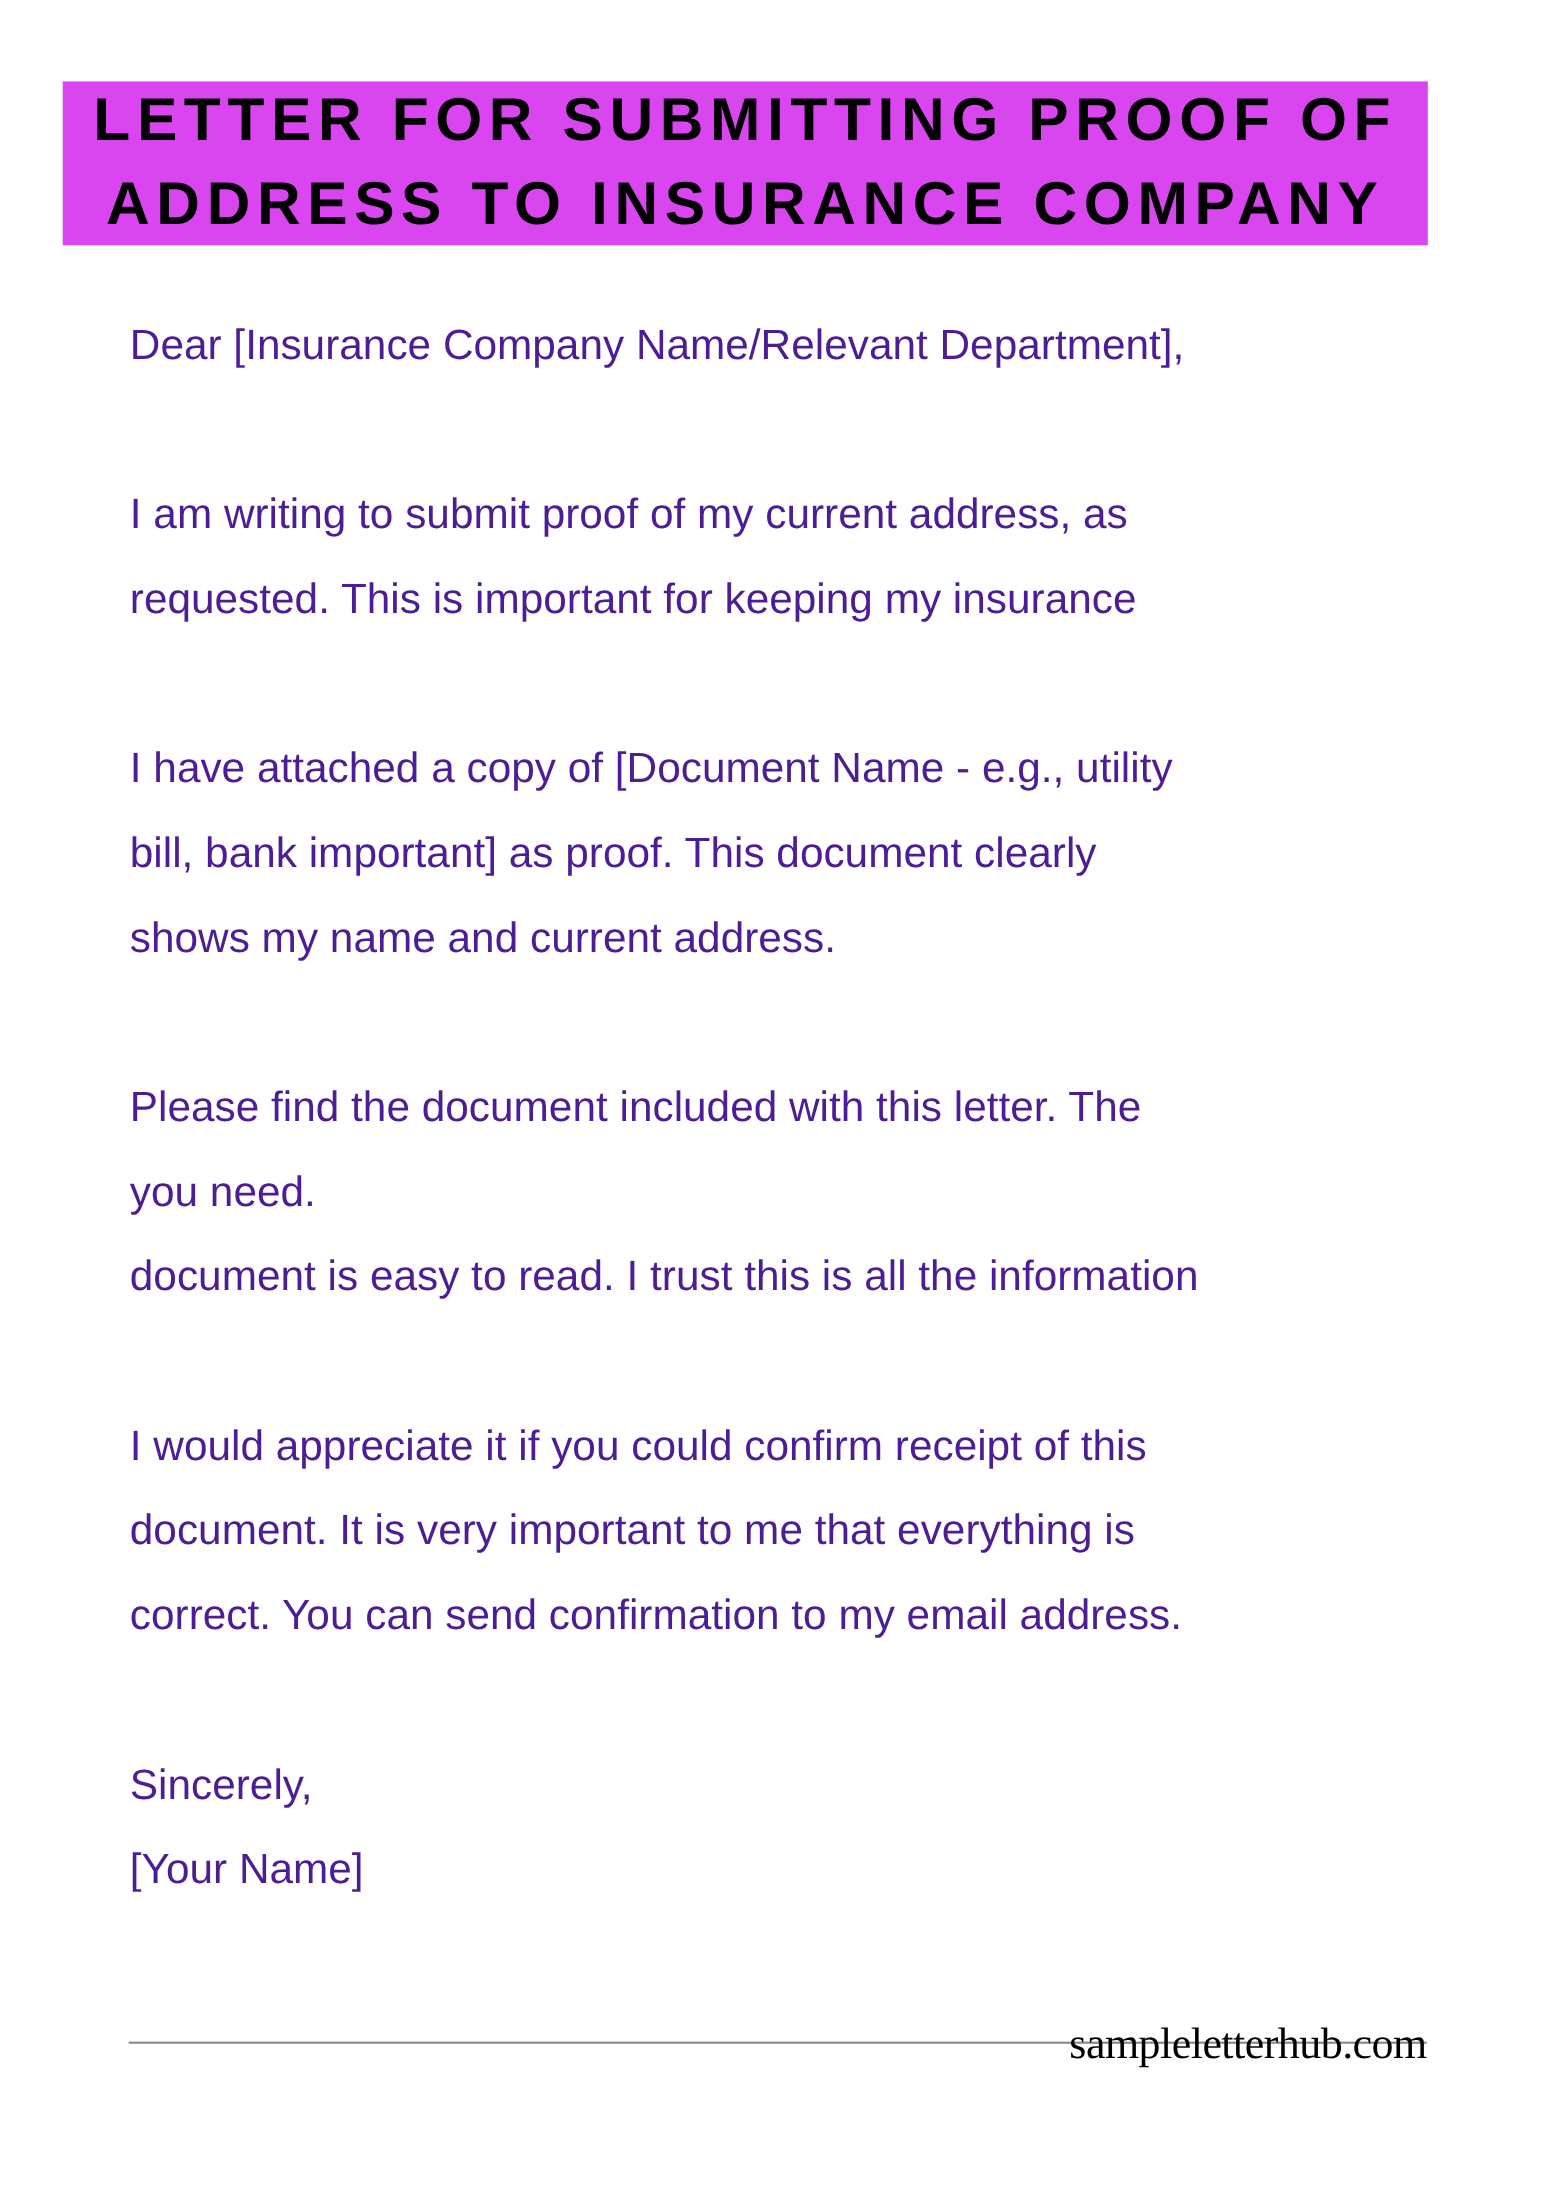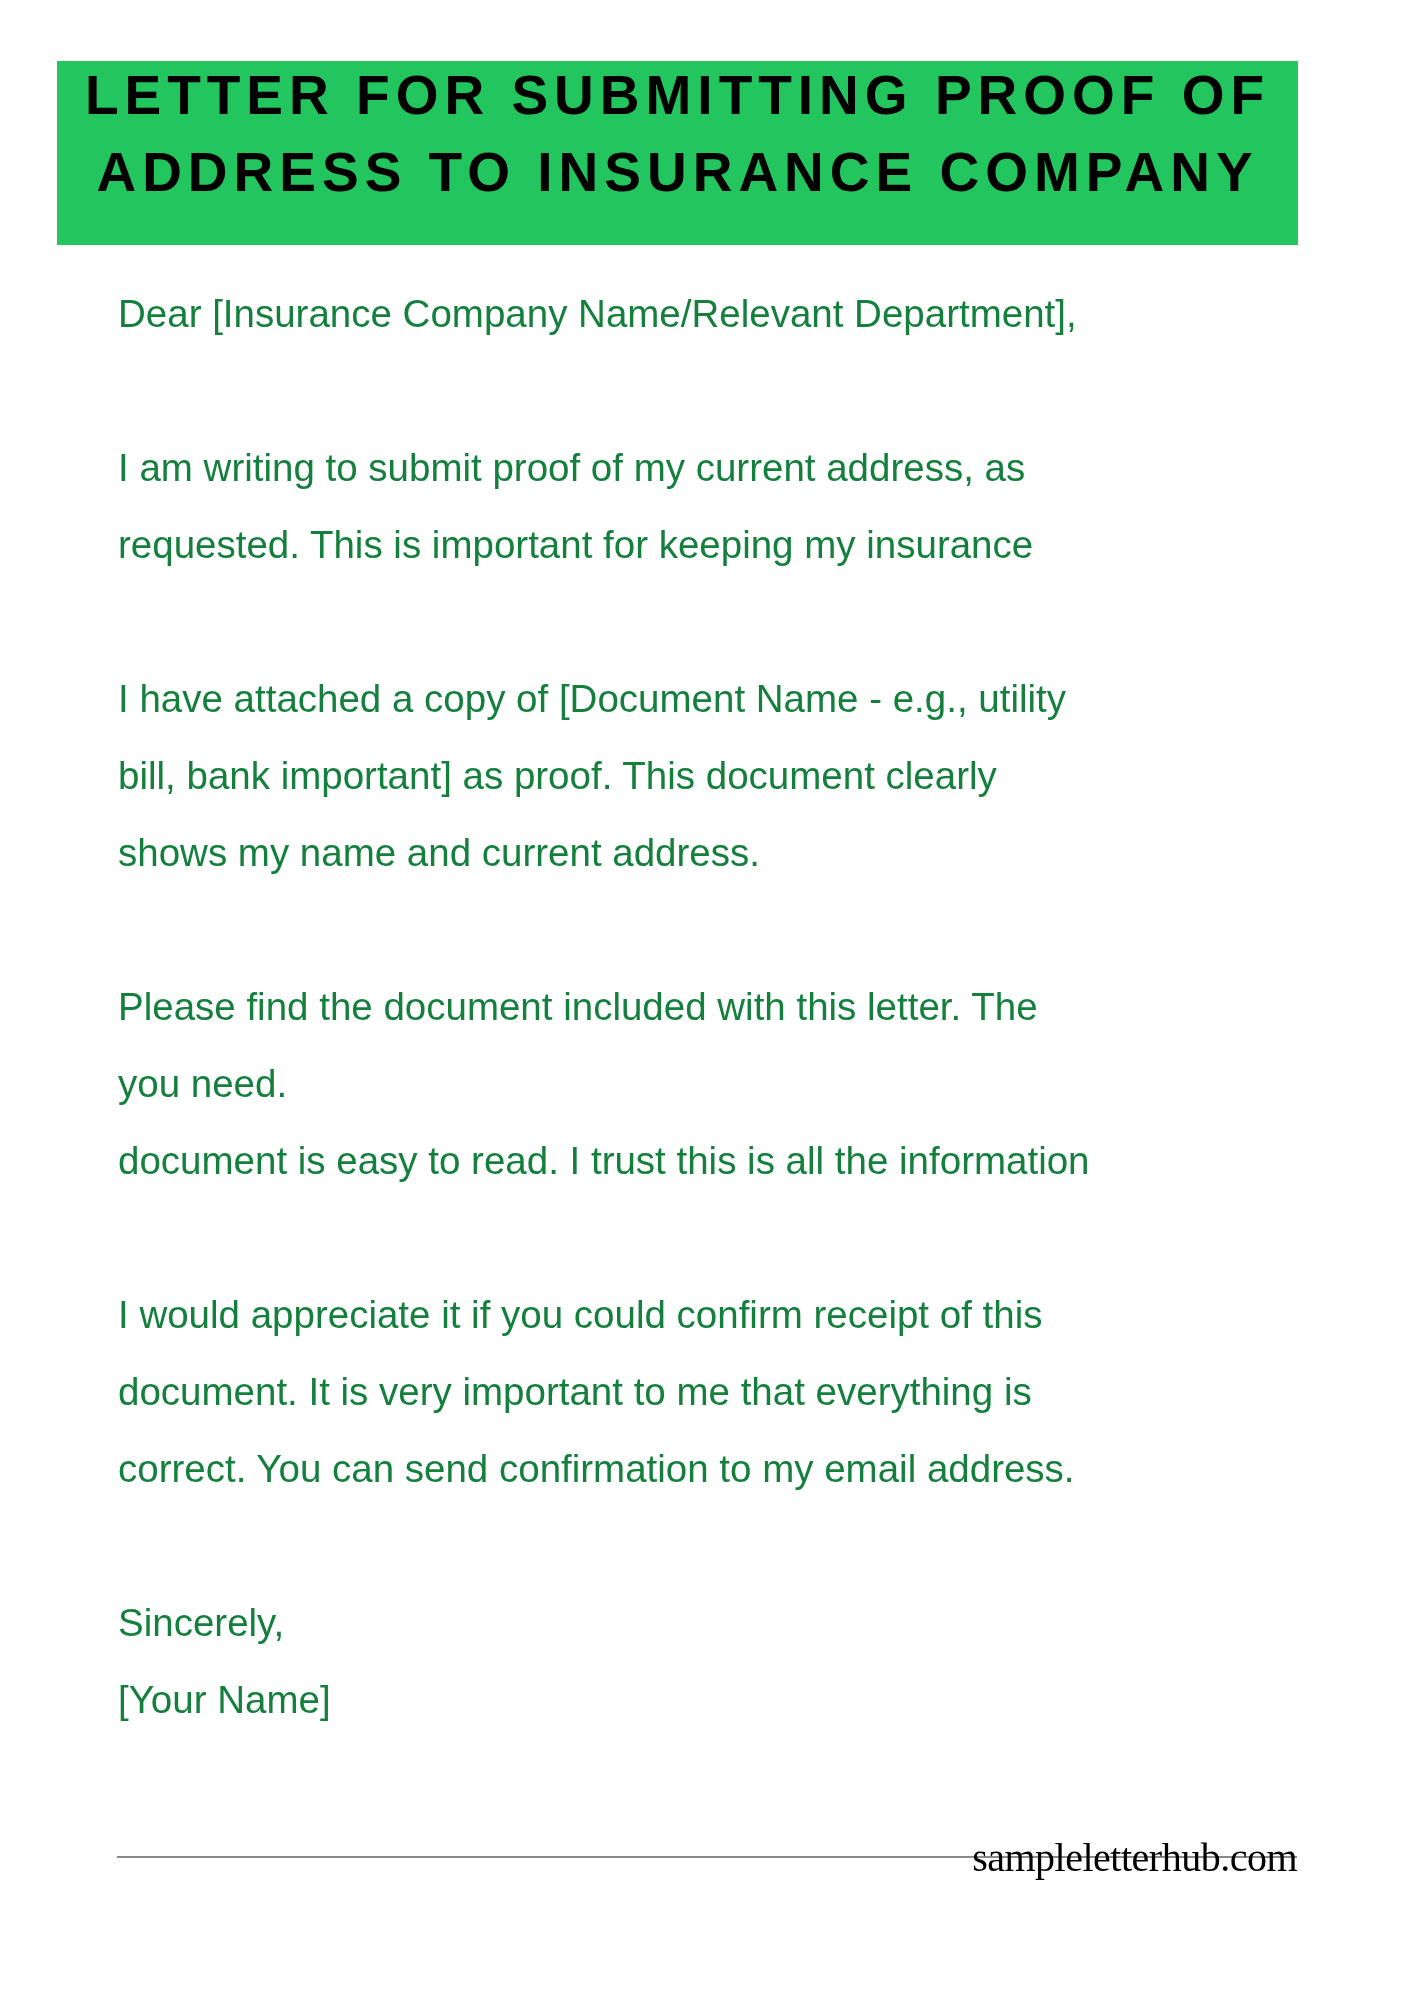--- a/index.html
+++ b/index.html
@@ -11,24 +11,24 @@
       width: 1414px;
       height: 2000px;
       position: relative;
       overflow: hidden;
       font-family: "Liberation Sans", sans-serif;
       color: #000000;
     }
     .title-box {
       position: absolute;
       left: 57px;
-      top: 61px;
+      top: 74px;
       width: 1241px;
-      height: 184px;
-      background: #22c55e;
+      height: 149px;
+      background: #d946ef;
     }
     .title-line {
       position: absolute;
       left: 0;
       width: 100%;
       text-align: center;
       font-family: "Liberation Sans", sans-serif;
       font-weight: bold;
       font-size: 55px;
       letter-spacing: 6px;
@@ -40,21 +40,21 @@
     .title-line.l1 { top: -4px; }
     .title-line.l2 { top: 73px; }
 
     .body-text {
       position: absolute;
       left: 118px;
       top: 275px;
       width: 1240px;
       font-size: 38.5px;
       line-height: 77px;
-      color: #15803d;
+      color: #4c1d95;
     }
     .line {
       display: block;
       height: 77px;
       white-space: nowrap;
     }
     .para {
       margin: 0 0 77px 0;
     }
     .para.last { margin-bottom: 0; }

